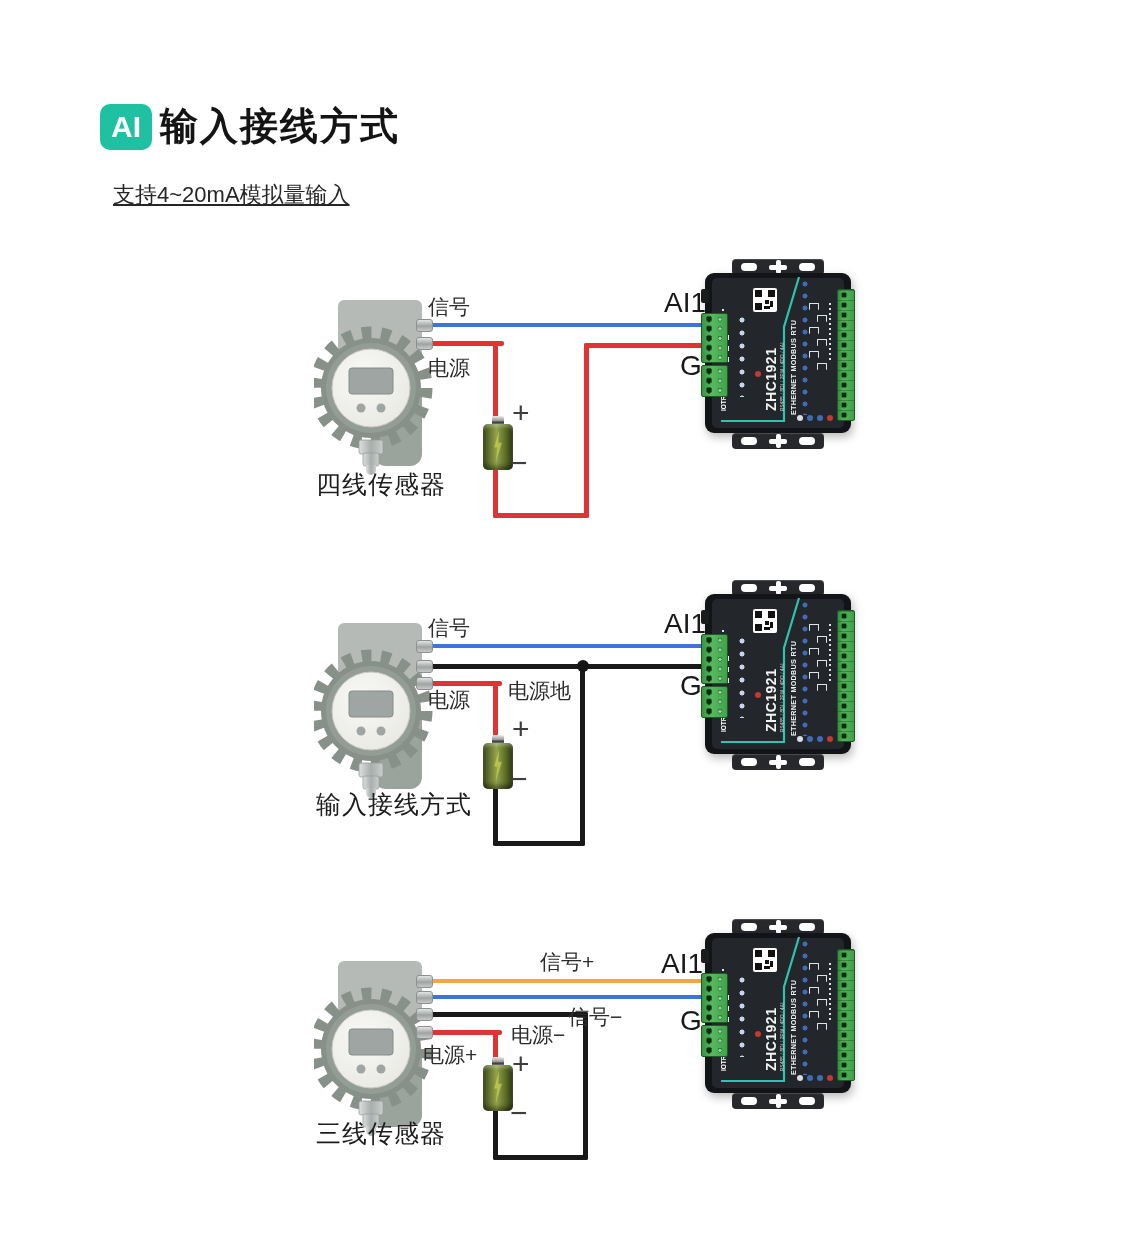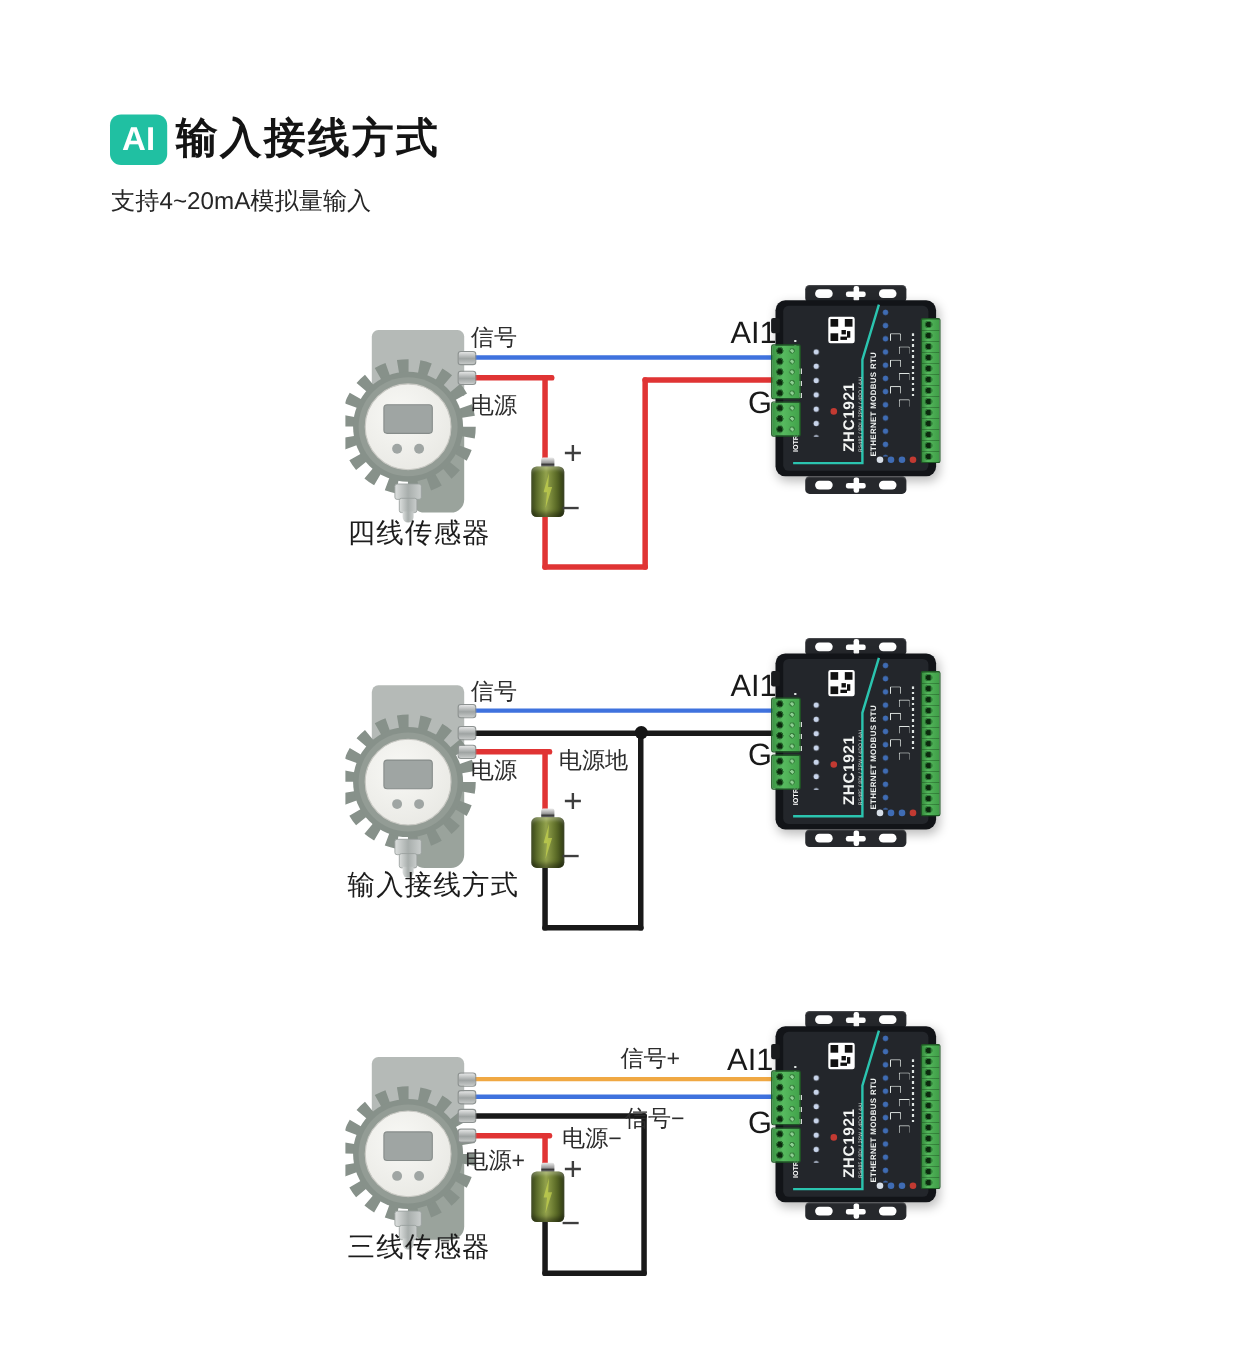--- a/index.html
+++ b/index.html
@@ -7,21 +7,21 @@
   .page{position:relative;width:1140px;height:1235px;background:#fff;overflow:hidden;
         font-family:"Liberation Sans", sans-serif;}
   .layer{position:absolute;inset:0;}
 
   
   .badge{position:absolute;left:100px;top:104px;width:52px;height:46px;border-radius:10px;
          background:#20c0a2;color:#fff;font-size:30px;font-weight:bold;
          display:flex;align-items:center;justify-content:center;}
   .title{position:absolute;left:160px;top:101px;font-size:38px;font-weight:bold;color:#141414;
          letter-spacing:2px;line-height:50px;margin:0;white-space:nowrap;}
-  .subtitle{position:absolute;left:101px;top:168px;font-size:22px;color:#262626;margin:0;white-space:nowrap;}
+  .subtitle{position:absolute;left:101px;top:168px;font-size:22px;color:#262626;margin:12px;white-space:nowrap;text-decoration:underline;}
 
   
   .lbl{position:absolute;font-size:21px;color:#2c2c2c;white-space:nowrap;}
   .lblBig{position:absolute;font-size:28px;color:#191919;white-space:nowrap;}
   .sign{position:absolute;font-size:30px;color:#3e3e3e;white-space:nowrap;}
   .capn{position:absolute;font-size:25px;color:#1c1c1c;white-space:nowrap;letter-spacing:1px;}
 
   
   .wire{position:absolute;border-radius:2px;}
   .wblue{background:#3f72de;}
@@ -218,21 +218,21 @@
     </div>
 
     <svg class="sensor" style="left:314px;top:957px">
         <use href="#sensor-sym"></use>
       </svg>
     <i class="nub" style="left:416px;top:975px"></i>
     <i class="nub" style="left:416px;top:991px"></i>
     <i class="nub" style="left:416px;top:1008px"></i>
     <i class="nub" style="left:416px;top:1026px"></i>
 
-    <span class="lbl" style="left:564px;top:948px">信号+</span>
+    <span class="lbl" style="left:540px;top:948px">信号+</span>
     <span class="lbl" style="left:568px;top:1003px">信号−</span>
     <span class="lbl" style="left:511px;top:1021px">电源−</span>
     <span class="lbl" style="left:423px;top:1041px">电源+</span>
     <span class="lblBig" style="left:661px;top:948px">AI1</span>
     <span class="lblBig" style="left:680px;top:1005px">G</span>
     <span class="sign" style="left:512px;top:1047px">+</span>
     <span class="sign" style="left:510px;top:1096px">−</span>
     <span class="capn" style="left:316px;top:1117px">三线传感器</span>
   </div>
 

